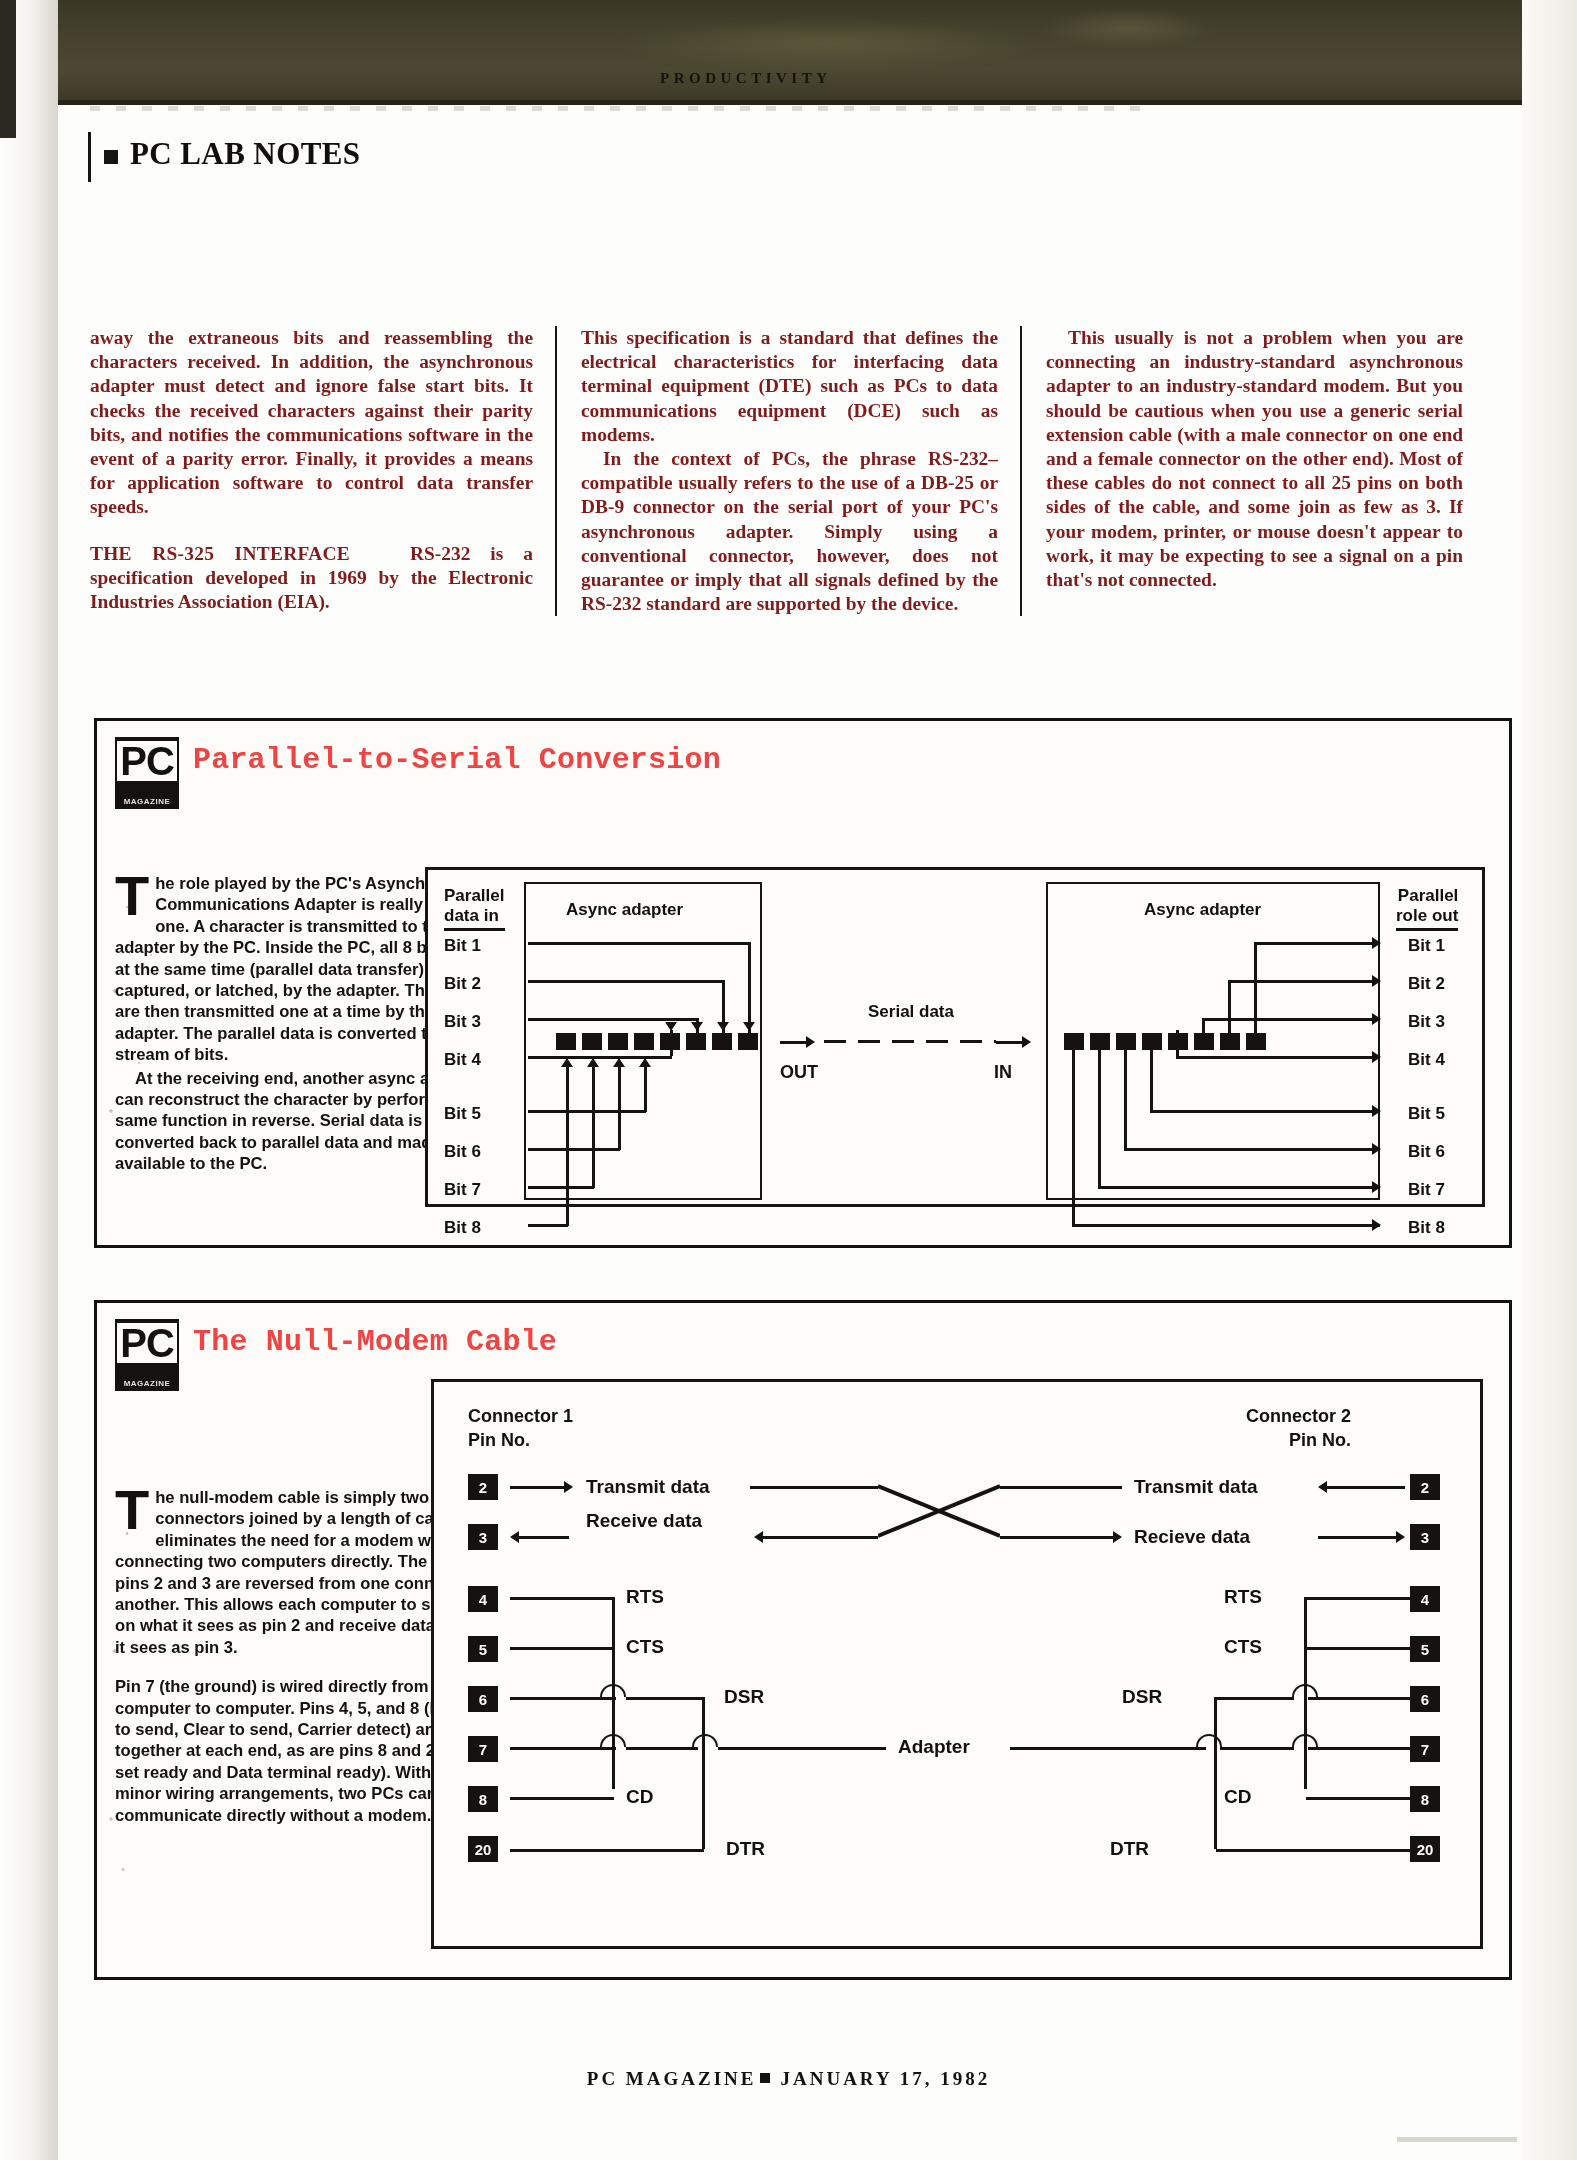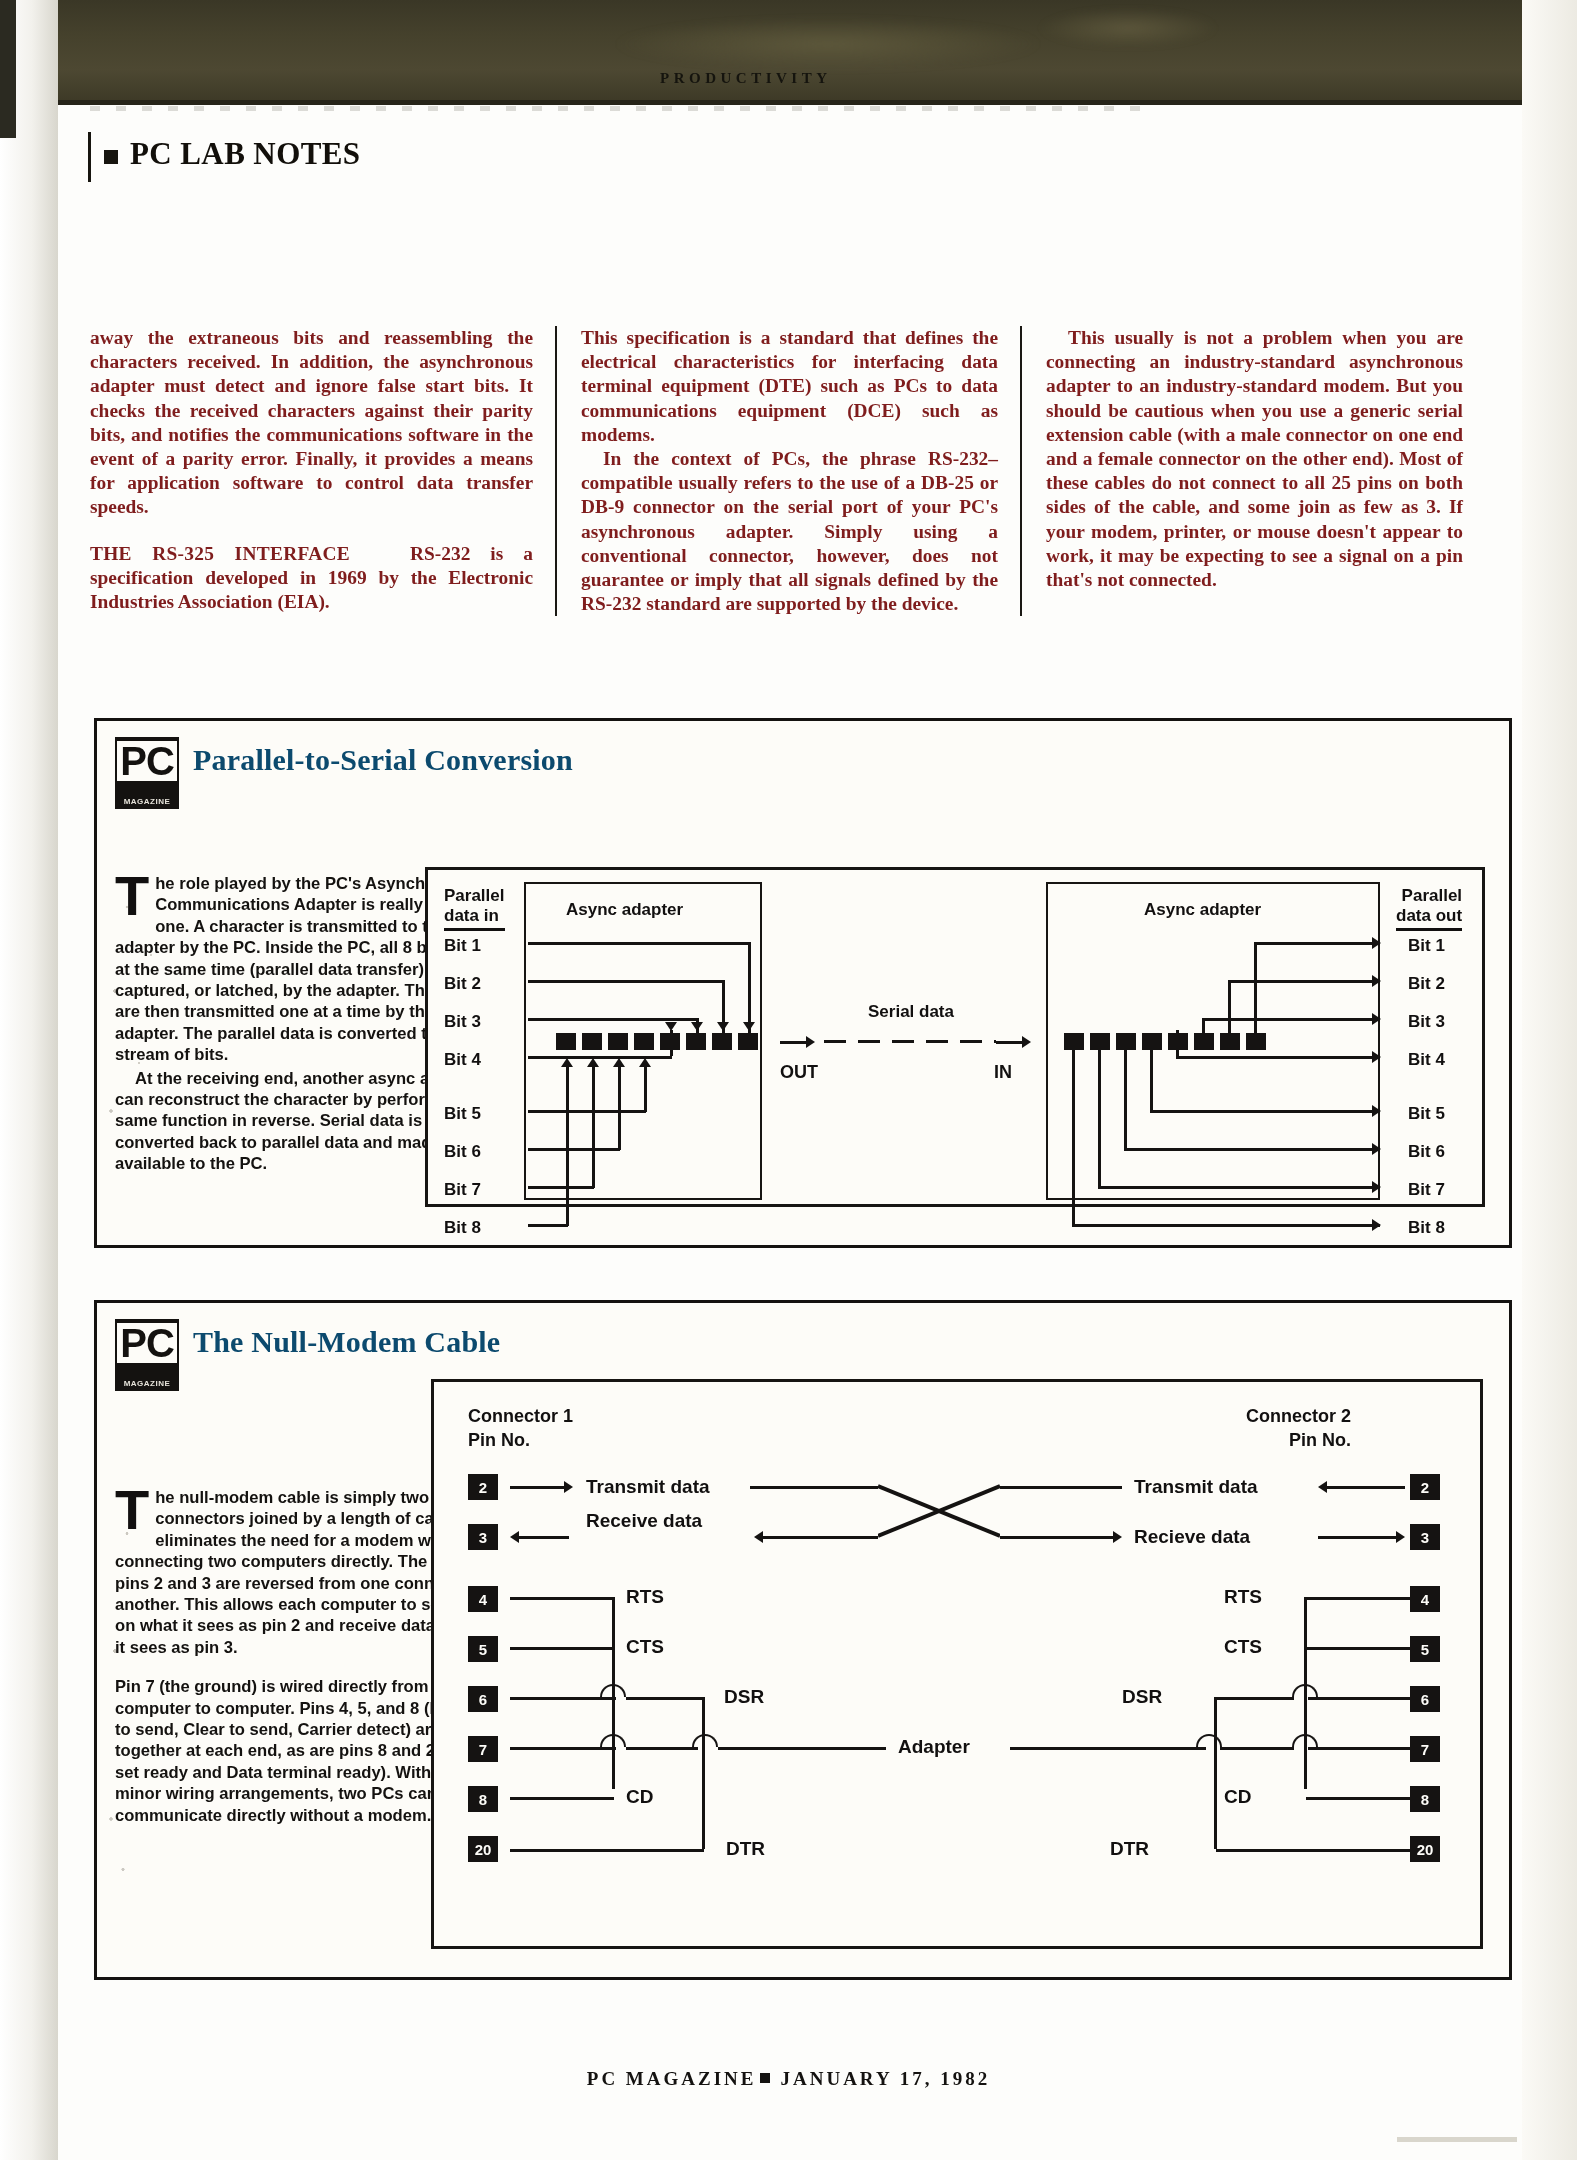--- a/index.html
+++ b/index.html
@@ -112,22 +112,22 @@
   .pclogo .pc {
     font-size:40px; font-weight:700; letter-spacing:-1px; line-height:40px;
     background:#fdfcf8; color:#141210; padding:0 3px;
   }
   .pclogo .mag {
     position:absolute; bottom:3px; left:0; right:0; text-align:center;
     font-size:8px; letter-spacing:.5px; color:#e6e3da; font-weight:700;
   }
   .figtitle {
     position:absolute;
-    font-family:Liberation Serif, serif;
-    font-weight:700; font-size:30px; color:#0c4a6e;
+    font-family:Liberation Mono, monospace;
+    font-weight:700; font-size:30px; color:#ef4444;
     letter-spacing:.2px;
   }
   .figcaption {
     position:absolute;
     width:390px;
     font-family:"Liberation Sans", sans-serif;
     font-weight:700;
     font-size:16.6px; line-height:21.4px;
     color:#141210;
   }
@@ -386,21 +386,21 @@
       <div class="wire wire-v" style="left:670px; top:180px; height:138px;"></div>
       <div class="wire wire-h" style="left:670px; top:316px; width:282px;"></div>
       <div class="arr-r" style="left:944px; top:311px;"></div>
 
       <div class="wire wire-v" style="left:644px; top:180px; height:176px;"></div>
       <div class="wire wire-h" style="left:644px; top:354px; width:308px;"></div>
       <div class="arr-r" style="left:944px; top:349px;"></div>
 
       <div class="dlabel hdr-ul" style="left:968px; top:16px; font-size:17px; line-height:20px; text-align:right;">
         <span>Parallel</span><br>
-        <span>data out</span>
+        <span>role out</span>
       </div>
       <div class="dlabel" style="left:980px; top:66px;  font-size:17px;">Bit 1</div>
       <div class="dlabel" style="left:980px; top:104px; font-size:17px;">Bit 2</div>
       <div class="dlabel" style="left:980px; top:142px; font-size:17px;">Bit 3</div>
       <div class="dlabel" style="left:980px; top:180px; font-size:17px;">Bit 4</div>
       <div class="dlabel" style="left:980px; top:234px; font-size:17px;">Bit 5</div>
       <div class="dlabel" style="left:980px; top:272px; font-size:17px;">Bit 6</div>
       <div class="dlabel" style="left:980px; top:310px; font-size:17px;">Bit 7</div>
       <div class="dlabel" style="left:980px; top:348px; font-size:17px;">Bit 8</div>
 

